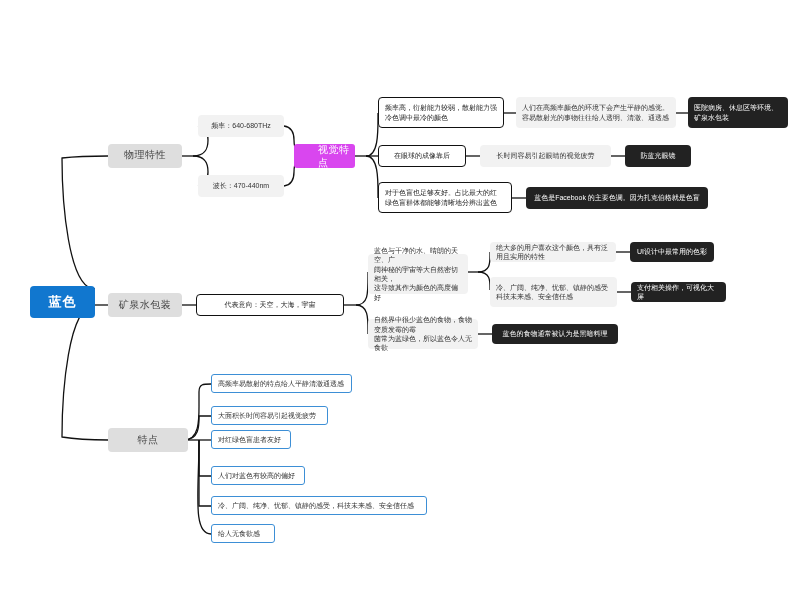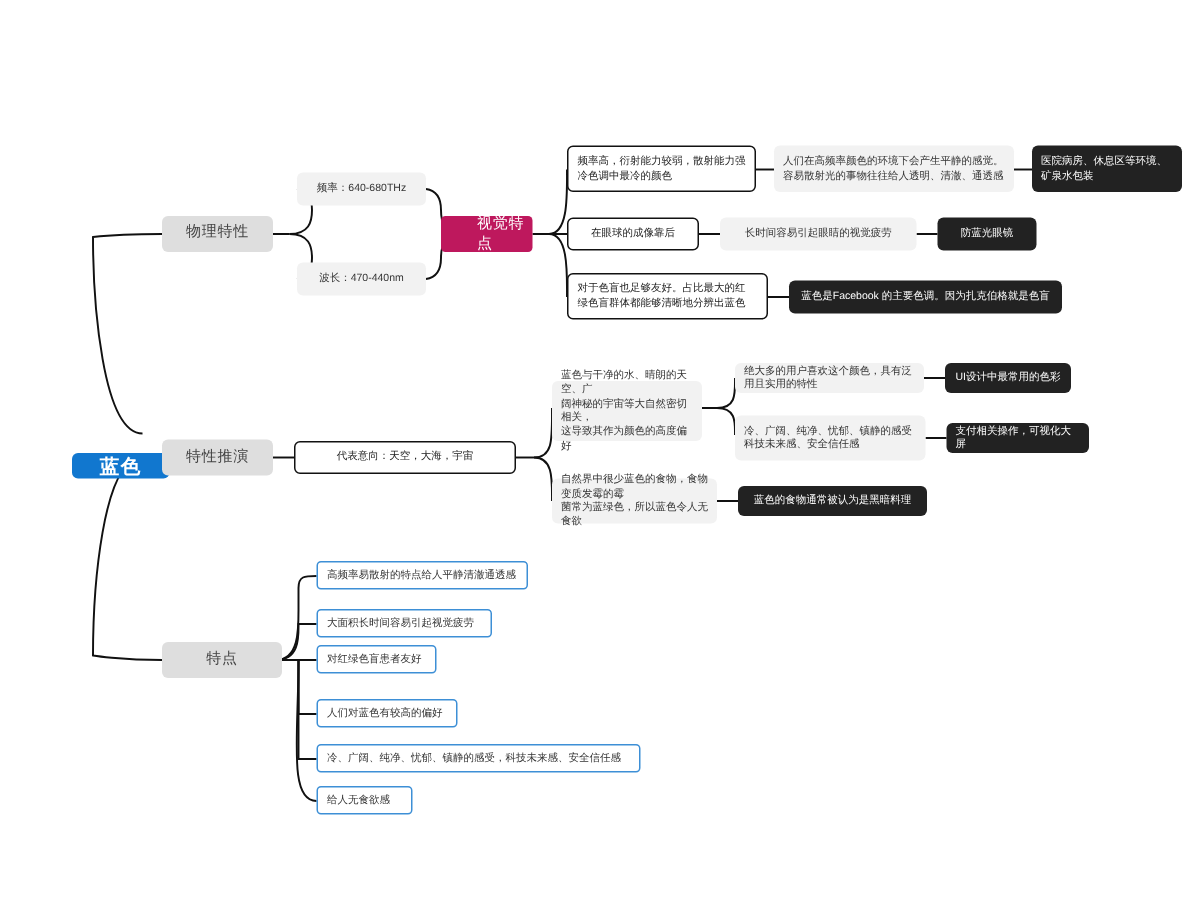--- a/index.html
+++ b/index.html
@@ -41,21 +41,21 @@
   
   .n-gray{
     background:#dedede;color:#444444;
     border-radius:4px;
     font-size:10px;
     justify-content:center;
     letter-spacing:.5px;
   }
   
   .n-blue{
-    background:#be185d;color:#ffffff;
+    background:#d946ef;color:#ffffff;
     border-radius:3px;
     font-size:10px;
     justify-content:center;
     letter-spacing:.5px;
     padding-left:24px;
   }
   
   .n-outline{
     background:#ffffff;color:#222222;
     border:1.4px solid #111111;
@@ -136,24 +136,24 @@
       <path d="M170,440 L184,440"></path>
       <path d="M184,440 C200,440 199,418 199,404 L199,392 C199,384 203,384 211,384"></path>
       <path d="M184,440 C200,440 199,424 199,416 L211,416"></path>
       <path d="M184,440 L211,440"></path>
       <path d="M199,440 L199,476 L211,476"></path>
       <path d="M199,440 L199,506 L211,506"></path>
       <path d="M199,440 C199,490 192,534 211,534"></path>
     </g>
   </svg>
 
-  <div class="node n-root" style="left:48px;top:286px;width:65px;height:17px;margin-top:16px;">蓝色</div>
+  <div class="node n-root" style="left:30px;top:286px;width:65px;height:32px;">蓝色</div>
 
   <div class="node n-gray" style="left:108px;top:144px;width:74px;height:24px;font-family:Liberation Mono, monospace;">物理特性</div>
-  <div class="node n-gray" style="left:108px;top:293px;width:74px;height:24px;">特性推演</div>
+  <div class="node n-gray" style="left:108px;top:293px;width:74px;height:24px;">矿泉水包装</div>
   <div class="node n-gray" style="left:108px;top:428px;width:80px;height:24px;">特点</div>
 
   <div class="node n-soft" style="left:198px;top:115px;width:86px;height:22px;justify-content:center;">频率：640-680THz</div>
   <div class="node n-soft" style="left:198px;top:175px;width:86px;height:22px;justify-content:center;">波长：470-440nm</div>
 
   <div class="node n-blue" style="left:294px;top:144px;width:61px;height:24px;">视觉特点</div>
 
   <div class="node n-outline" style="left:378px;top:97px;width:126px;height:31px;">频率高，衍射能力较弱，散射能力强
 冷色调中最冷的颜色</div>
   <div class="node n-soft" style="left:516px;top:97px;width:160px;height:31px;">人们在高频率颜色的环境下会产生平静的感觉。

